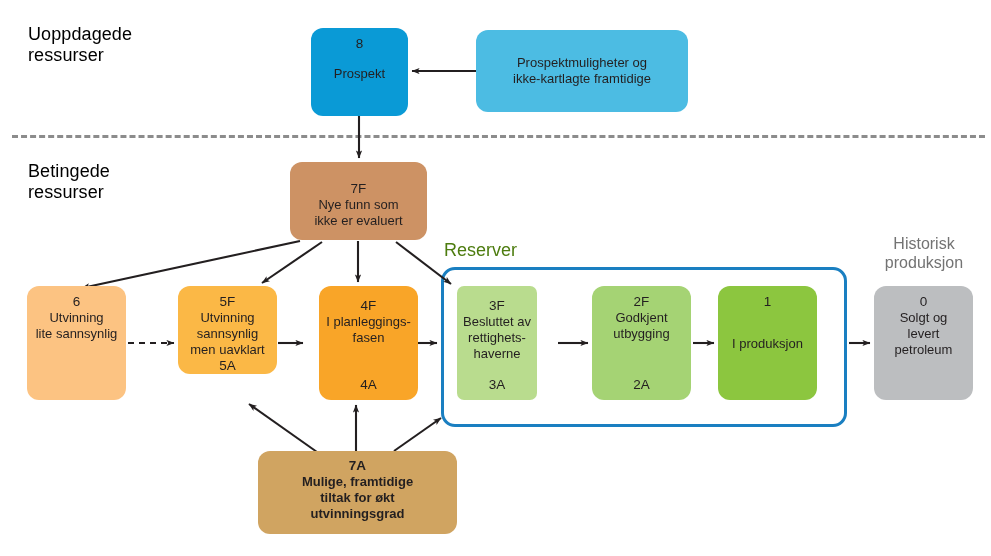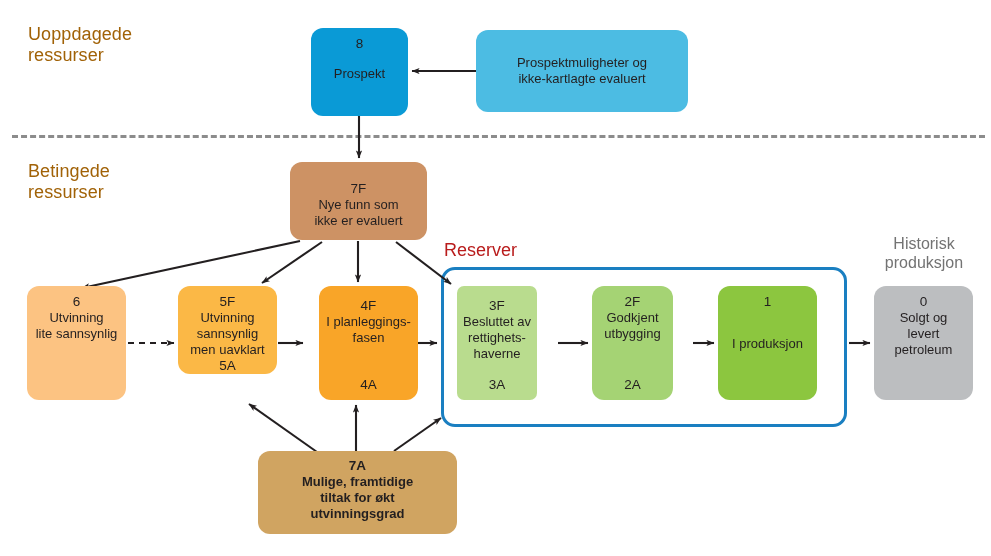--- a/index.html
+++ b/index.html
@@ -5,40 +5,40 @@
   html,body{margin:0;padding:0;background:#ffffff;}
   body{
     width:991px;height:556px;position:relative;overflow:hidden;
     font-family:"Liberation Sans", sans-serif;
     color:#231f20;
   }
   #canvas{position:absolute;left:0;top:0;width:991px;height:556px;}
   svg.edges{position:absolute;left:0;top:0;width:991px;height:556px;pointer-events:none;}
 
   .cat-label{
-    position:absolute;font-size:18px;line-height:21px;color:#a16207;
+    position:absolute;font-size:18px;line-height:21px;color:#000000;
     letter-spacing:.1px;white-space:pre-line;font-weight:400;
   }
 
   .node{
     position:absolute;box-sizing:border-box;border-radius:12px;
     display:flex;flex-direction:column;align-items:center;
     text-align:center;color:#231f20;
   }
   .node .code{font-size:13.5px;line-height:16px;}
   .node .name{font-size:13px;line-height:16px;white-space:pre-line;}
   .node .code-bottom{font-size:13.5px;line-height:16px;}
   .spacer{flex:1 1 auto;}
 
   .reserver-frame{
     position:absolute;box-sizing:border-box;
     border:3px solid #1a7fc1;border-radius:14px;background:transparent;
   }
   .reserver-title{
-    position:absolute;font-size:18px;line-height:20px;color:#b91c1c;
+    position:absolute;font-size:18px;line-height:20px;color:#4d7c0f;
   }
   .hist-title{
     position:absolute;font-size:16px;line-height:19px;color:#737373;
     text-align:center;white-space:pre-line;
   }
   .divider{
     position:absolute;height:0;border-top:3px dashed #8c8c8c;
   }
 </style>
 </head>
@@ -102,21 +102,21 @@
   </svg>
 
   <div class="node" style="left:311px;top:28px;width:97px;height:88px;background:#0a9ad6;justify-content:flex-start;padding-top:8px;">
     <div class="code">8</div>
     <div class="spacer" style="flex:0 0 14px;"></div>
     <div class="name">Prospekt</div>
   </div>
 
   <div class="node" style="left:476px;top:30px;width:212px;height:82px;background:#4cbce3;justify-content:center;">
     <div class="name">Prospektmuligheter og
-ikke-kartlagte evaluert</div>
+ikke-kartlagte framtidige</div>
   </div>
 
   <div class="node" style="left:290px;top:162px;width:137px;height:78px;background:#cd9264;justify-content:center;padding-top:8px;">
     <div class="code">7F</div>
     <div class="name">Nye funn som
 ikke er evaluert</div>
   </div>
 
   <div class="node" style="left:27px;top:286px;width:99px;height:114px;background:#fcc382;justify-content:flex-start;padding-top:8px;">
     <div class="code">6</div>
@@ -143,21 +143,21 @@
 
   <div class="node" style="left:457px;top:286px;width:80px;height:114px;background:#b9dc8e;justify-content:flex-start;padding-top:12px;border-radius:7px;">
     <div class="code">3F</div>
     <div class="name">Besluttet av
 rettighets-
 haverne</div>
     <div class="spacer"></div>
     <div class="code-bottom" style="margin-bottom:7px;">3A</div>
   </div>
 
-  <div class="node" style="left:592px;top:286px;width:81px;height:114px;background:#a5d374;justify-content:flex-start;padding-top:8px;">
+  <div class="node" style="left:592px;top:286px;width:99px;height:114px;background:#a5d374;justify-content:flex-start;padding-top:8px;">
     <div class="code">2F</div>
     <div class="name">Godkjent
 utbygging</div>
     <div class="spacer"></div>
     <div class="code-bottom" style="margin-bottom:7px;">2A</div>
   </div>
 
   <div class="node" style="left:718px;top:286px;width:99px;height:114px;background:#8cc63f;justify-content:flex-start;padding-top:8px;">
     <div class="code">1</div>
     <div class="spacer" style="flex:0 0 26px;"></div>

